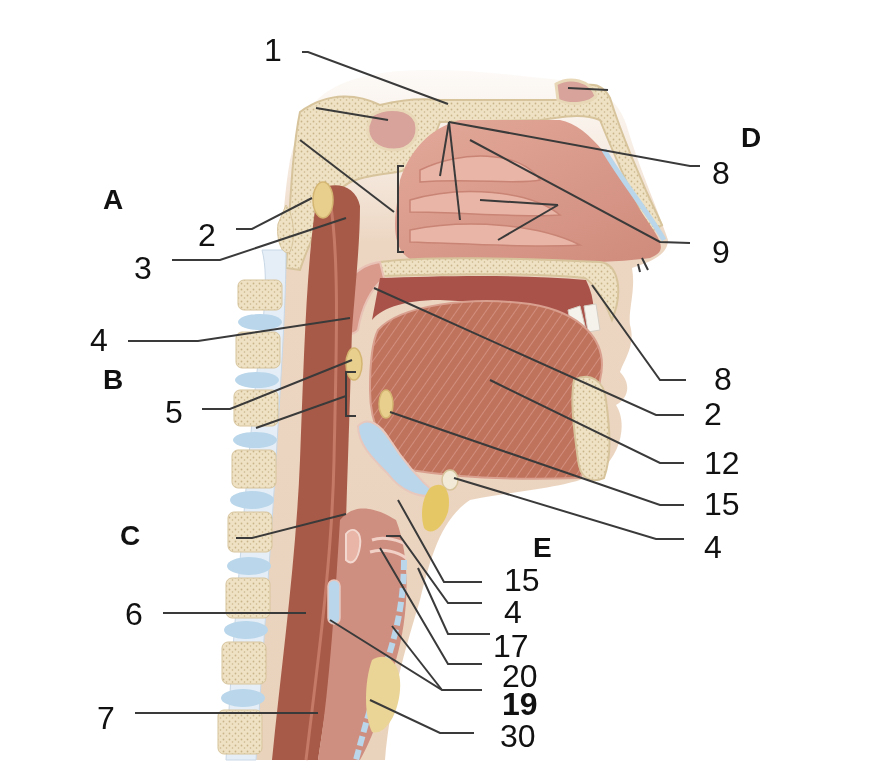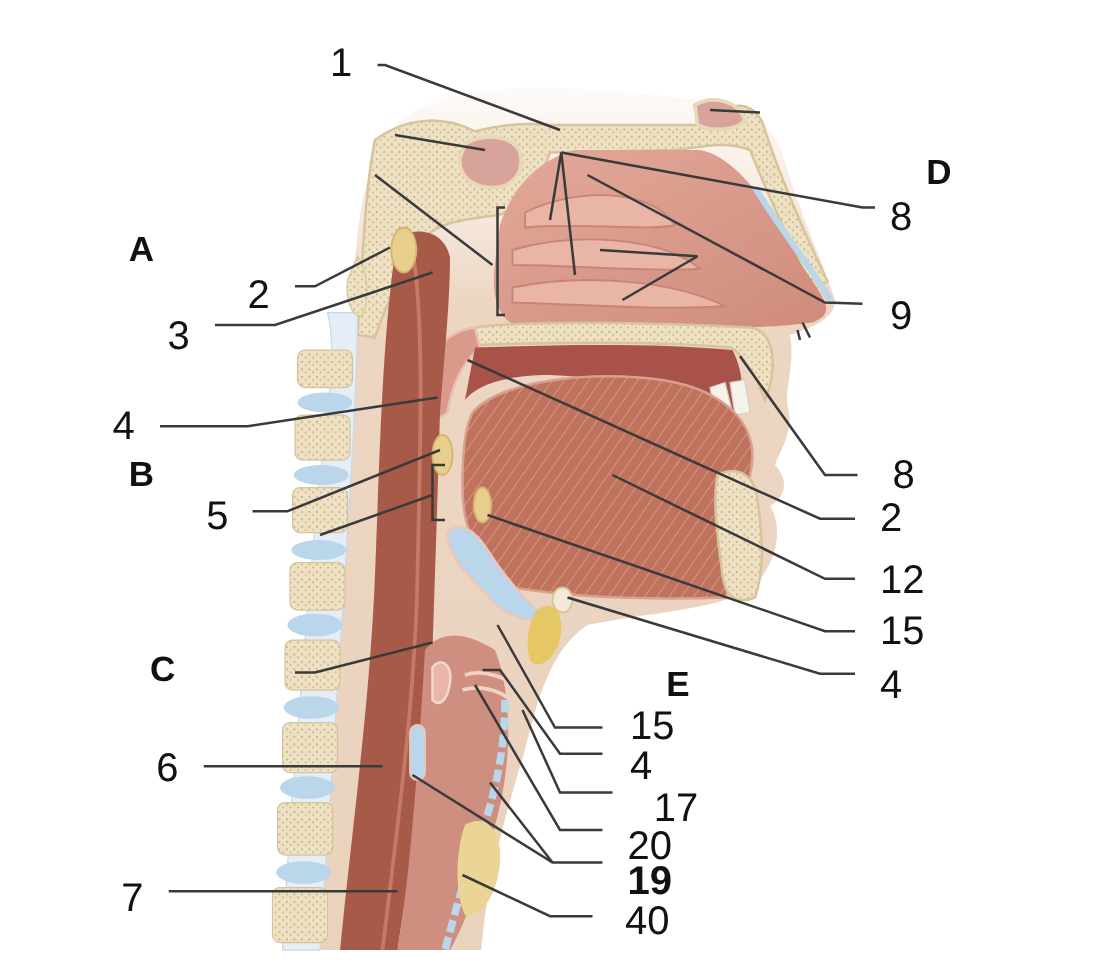--- a/index.html
+++ b/index.html
@@ -199,16 +199,16 @@
 <div class="num" style="left:97px;top:702px;">7</div>
 <div class="num" style="left:712px;top:157px;">8</div>
 <div class="num" style="left:712px;top:236px;">9</div>
 <div class="num" style="left:714px;top:363px;">8</div>
 <div class="num" style="left:704px;top:398px;">2</div>
 <div class="num" style="left:704px;top:447px;">12</div>
 <div class="num" style="left:704px;top:488px;">15</div>
 <div class="num" style="left:704px;top:531px;">4</div>
 <div class="num" style="left:504px;top:564px;">15</div>
 <div class="num" style="left:504px;top:596px;">4</div>
-<div class="num" style="left:523px;top:630px;">17</div>
+<div class="num" style="left:493px;top:630px;">17</div>
 <div class="num" style="left:502px;top:660px;">20</div>
 <div class="num" style="left:502px;top:688px;font-weight:bold;">19</div>
-<div class="num" style="left:500px;top:720px;">40</div>
+<div class="num" style="left:500px;top:720px;">30</div>
 
 </body></html>

